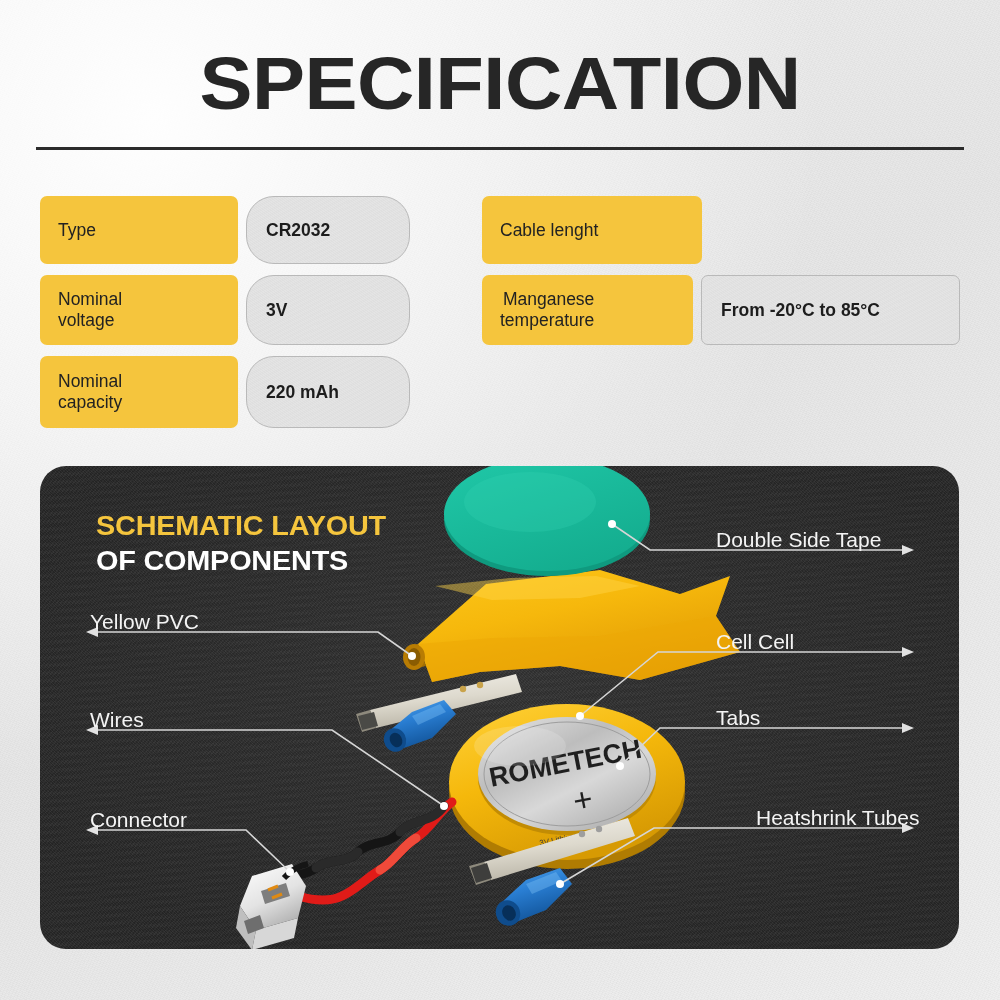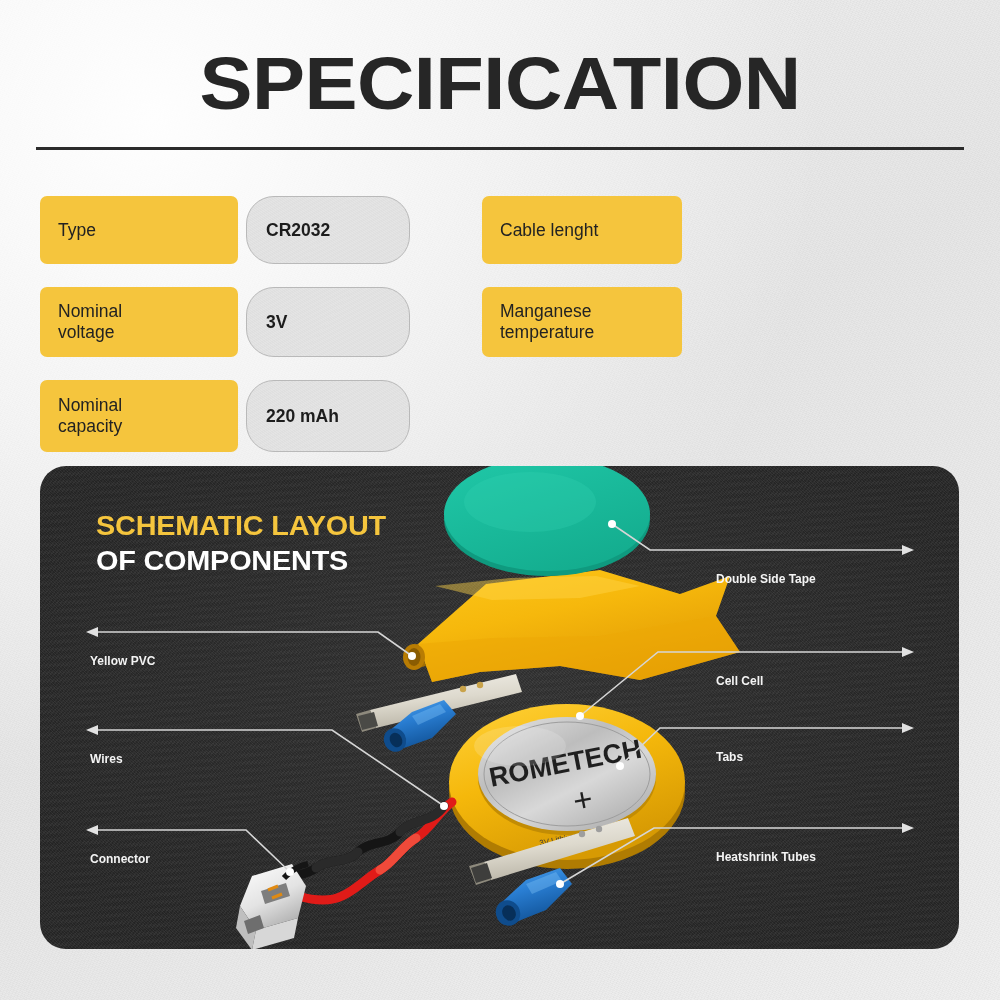--- a/index.html
+++ b/index.html
@@ -52,21 +52,21 @@
   .spec-col {
     position: absolute;
     top: 196px;
   }
   #spec-col-left  { left: 40px;  width: 404px; }
   #spec-col-right { left: 482px; width: 478px; }
 
   .spec-row {
     display: flex;
     align-items: stretch;
-    margin-bottom: 23px;
+    margin-bottom: 11px;
   }
   .spec-label {
     background: #f5c53d;
     border-radius: 7px;
     display: flex;
     align-items: center;
     font-size: 17.5px;
     line-height: 21px;
     color: #222222;
     padding: 0 18px;
@@ -81,21 +81,21 @@
     font-size: 17.5px;
     line-height: 22px;
     font-weight: bold;
     color: #1d1d1d;
     padding: 0 19px;
     box-sizing: border-box;
     background-image: repeating-linear-gradient(37deg, rgba(0,0,0,0.02) 0px, rgba(0,0,0,0.02) 1px, rgba(255,255,255,0.03) 1px, rgba(255,255,255,0.03) 2px);
   }
   #spec-col-left  .spec-label { width: 198px; margin-right: 8px; }
   #spec-col-left  .spec-value { width: 164px; border-radius: 28px; }
-  #spec-col-right .spec-label { width: 200px; margin-right: 8px; }
+  #spec-col-right .spec-label { width: 220px; margin-right: 8px; text-align: right; }
   #spec-col-right .spec-value { width: 270px; }
   .r1 { height: 68px; }
   .r2 { height: 70px; }
   .r3 { height: 72px; }
 
   
   #panel {
     position: absolute;
     left: 40px;
     top: 466px;
@@ -123,25 +123,24 @@
     letter-spacing: -0.2px;
     transform: scaleX(1.03);
     transform-origin: left center;
   }
   #heading-1 { color: #f5c53d; }
   #heading-2 { color: #ffffff; }
 
   
   .callout-label {
     position: absolute;
-    font-size: 12px;
-    font-weight: bold;
+    font-size: 21px;
+    font-weight: normal;
     color: #f4f4f4;
     white-space: nowrap;
-    margin-top: 44px;
   }
   .callout-left  { text-align: left; }
   .callout-right { text-align: left; }
 
   #svg-leaders {
     position: absolute;
     left: 0;
     top: 0;
     width: 919px;
     height: 483px;
@@ -187,20 +186,21 @@
 
   <div class="spec-col" id="spec-col-right">
 
     <div class="spec-row">
       <div class="spec-label r1">Cable lenght</div>
     </div>
 
     <div class="spec-row">
       <div class="spec-label r2" style="white-space:pre-line">Manganese
 temperature</div>
+      <div class="spec-value r2">From -20°C to 85°C</div>
     </div>
 
 
   </div>
 
   <div id="panel">
 
     <div id="panel-heading">
       <div class="heading-line" id="heading-1">SCHEMATIC LAYOUT</div>
       <div class="heading-line" id="heading-2">OF COMPONENTS</div>
@@ -369,16 +369,16 @@
       </g>
     </svg>
 
     <div class="callout-label callout-left" style="left:50px;  top:144px;">Yellow PVC</div>
     <div class="callout-label callout-left" style="left:50px;  top:242px;">Wires</div>
     <div class="callout-label callout-left" style="left:50px;  top:342px;">Connector</div>
 
     <div class="callout-label callout-right" style="left:676px; top:62px;">Double Side Tape</div>
     <div class="callout-label callout-right" style="left:676px; top:164px;">Cell Cell</div>
     <div class="callout-label callout-right" style="left:676px; top:240px;">Tabs</div>
-    <div class="callout-label callout-right" style="left:676px; top:340px;">Heatshrink Tubes</div>
+    <div class="callout-label callout-right" style="left:716px; top:340px;">Heatshrink Tubes</div>
 
   </div>
 </div>
 
 </body></html>

